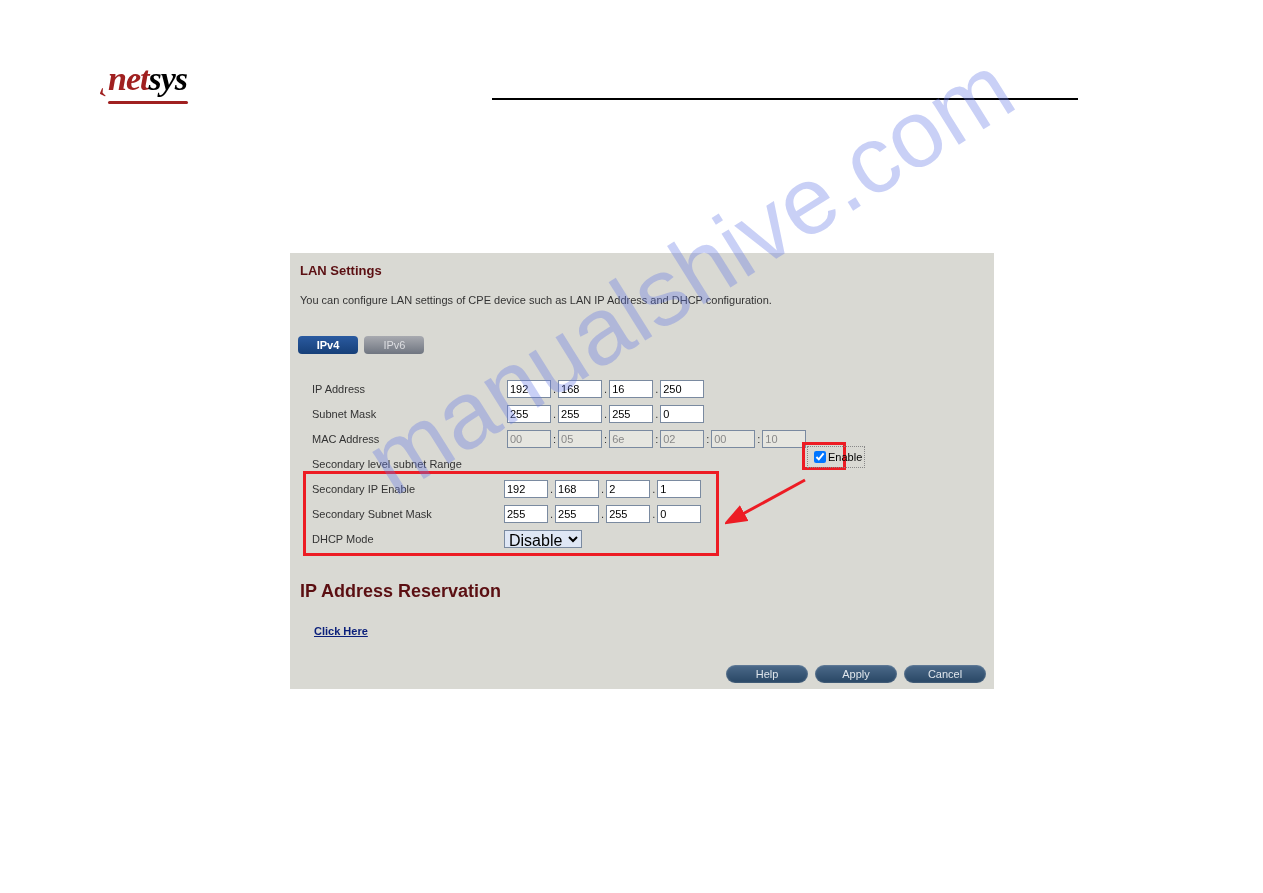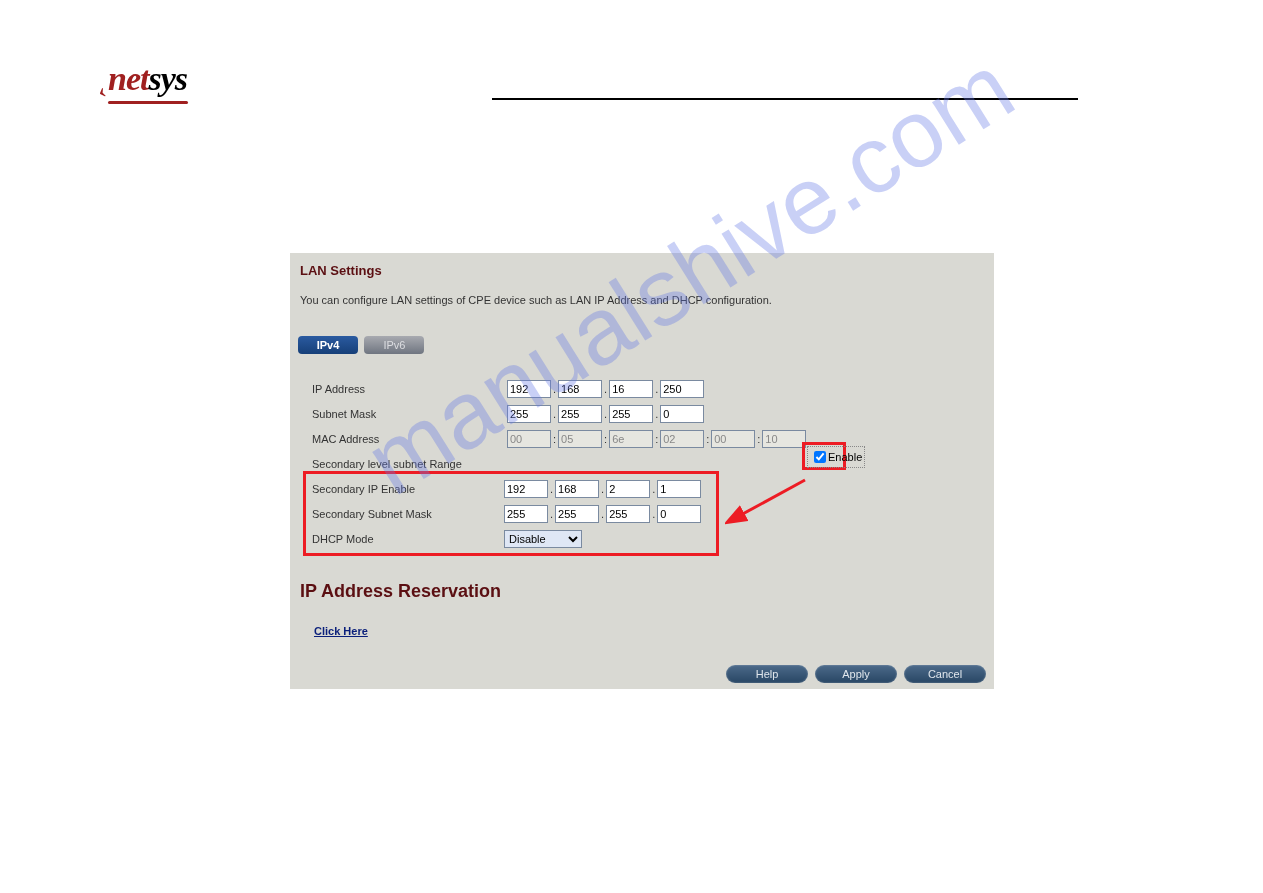--- a/index.html
+++ b/index.html
@@ -138,21 +138,21 @@
     background: #e6e6e0;
     color: #888;
   }
   .sep {
     padding: 0 2px;
     font-size: 11px;
   }
   select.dhcp {
     width: 78px;
     height: 18px;
-    font-size: 11px;
+    font-size: 16px;
     border: 1px solid #7a8aa0;
     background: #dfe7f5;
   }
 
   .red-box {
     border: 3px solid #ed1c24;
     box-sizing: border-box;
   }
   .red-box.sec {
     position: absolute;

